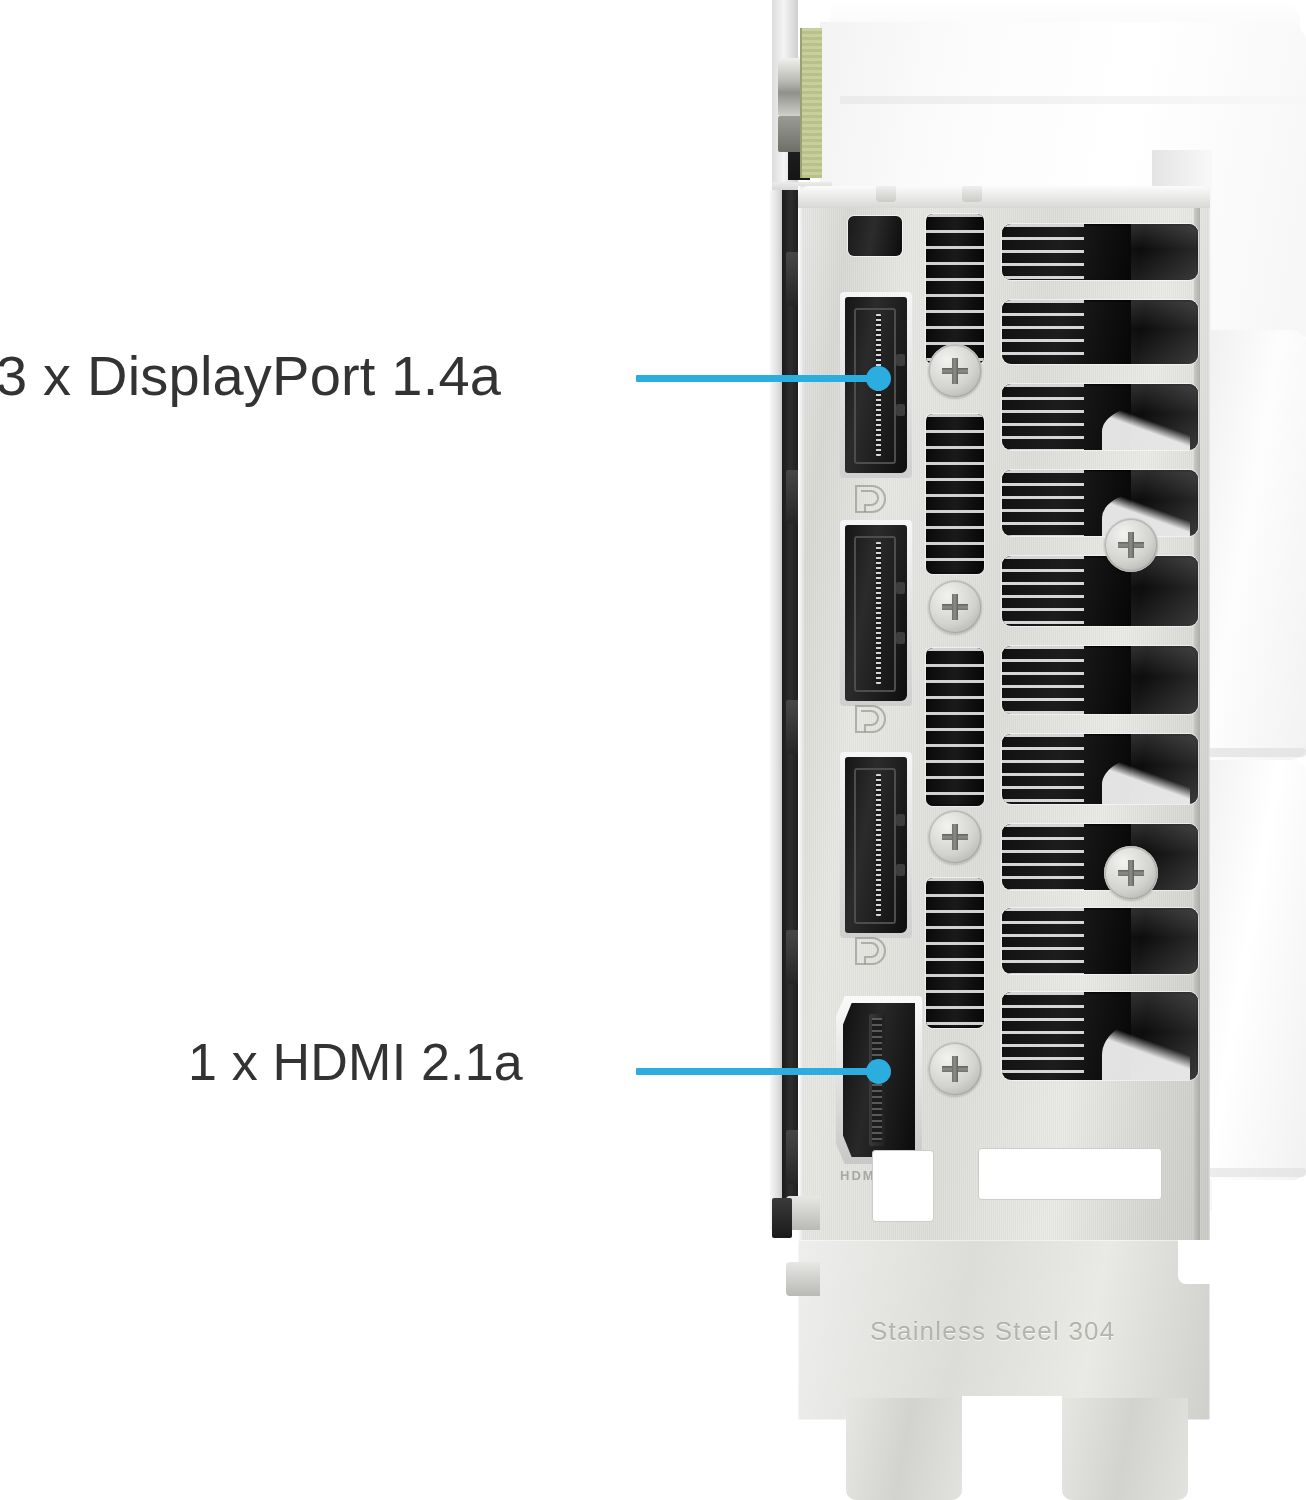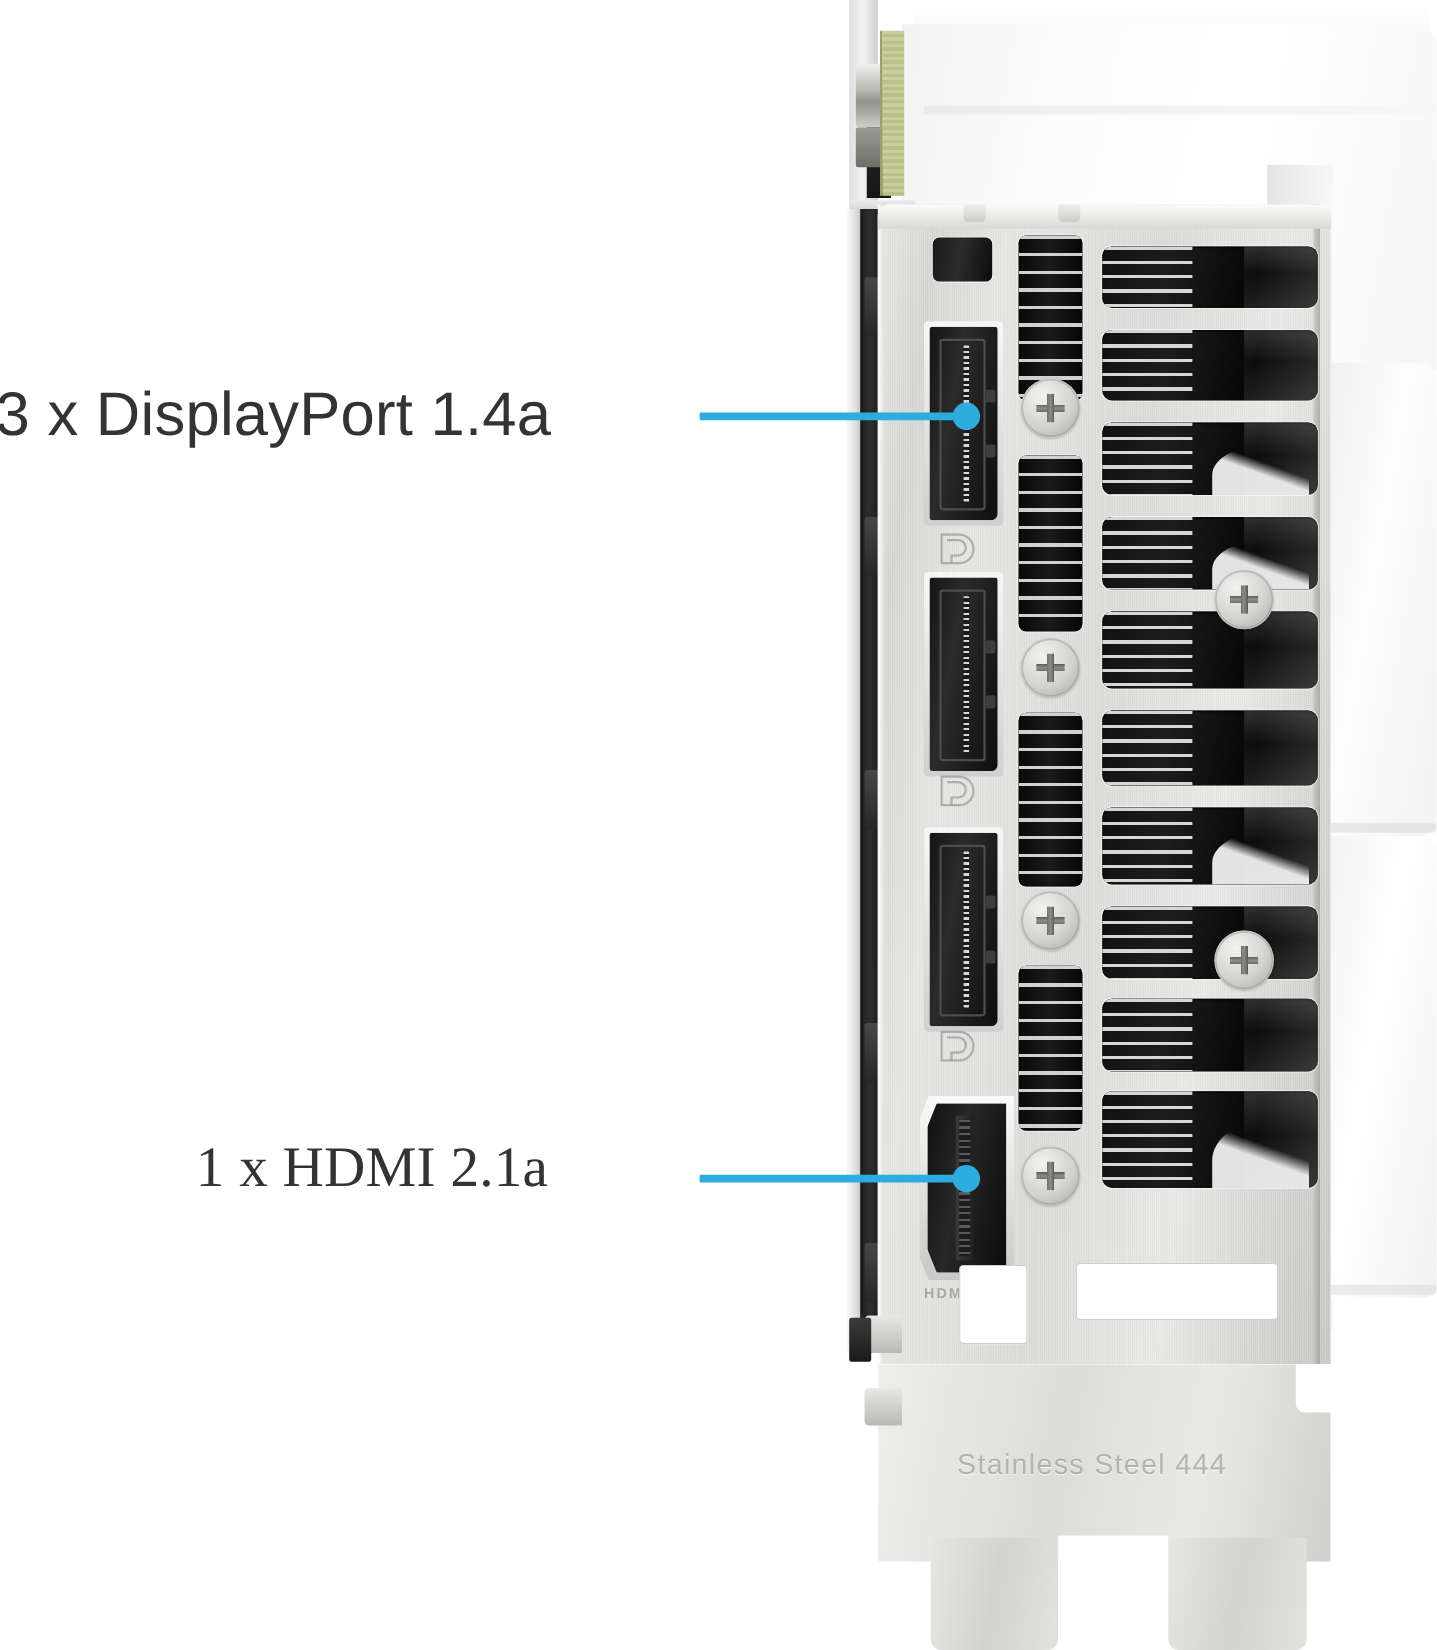--- a/index.html
+++ b/index.html
@@ -5,21 +5,21 @@
   html,body{margin:0;padding:0;background:#ffffff;}
   body{width:1306px;height:1500px;position:relative;overflow:hidden;
        font-family:"Liberation Sans","DejaVu Sans",sans-serif;}
 
   .stage{position:absolute;inset:0;background:#fff;}
 
   
   .anno-label{position:absolute;color:#333333;font-weight:300;
     letter-spacing:.2px;white-space:nowrap;line-height:1;}
   #lbl-dp{left:-4px;top:348px;font-size:56px;}
-  #lbl-hdmi{left:178px;top:1036px;font-size:52px;font-family:Liberation Serif, serif;}
+  #lbl-hdmi{left:188px;top:1036px;font-size:52px;}
 
   .leader{position:absolute;height:7px;background:#2CADE0;border-radius:1px;}
   #lead-dp{left:636px;top:375px;width:248px;}
   #lead-hdmi{left:636px;top:1068px;width:248px;}
   .leader-dot{position:absolute;width:25px;height:25px;border-radius:50%;
     background:#2CADE0;}
   #dot-dp{left:866px;top:366px;}
   #dot-hdmi{left:866px;top:1059px;}
 
   
@@ -365,21 +365,21 @@
   </div>
   <div class="port-label" style="left:840px;top:1168px;">HDMI</div>
 
   <div class="bplate"></div>
   <div class="bplate-notch"></div>
   <div class="bplate-hole" id="bh1"></div>
   <div class="bplate-hole" id="bh2"></div>
   <div class="prong" id="pr1"></div>
   <div class="prong" id="pr2"></div>
   <div class="plate-cut"></div>
-  <div class="engrave">Stainless Steel 444</div>
+  <div class="engrave">Stainless Steel 304</div>
 
   <div class="side-tab" id="st1"></div>
   <div class="side-tab" id="st2"></div>
   <div class="stub"></div>
 
   <div class="anno-label" id="lbl-dp">3 x DisplayPort 1.4a</div>
   <div class="leader" id="lead-dp"></div>
   <div class="leader-dot" id="dot-dp"></div>
 
   <div class="anno-label" id="lbl-hdmi">1 x HDMI 2.1a</div>

